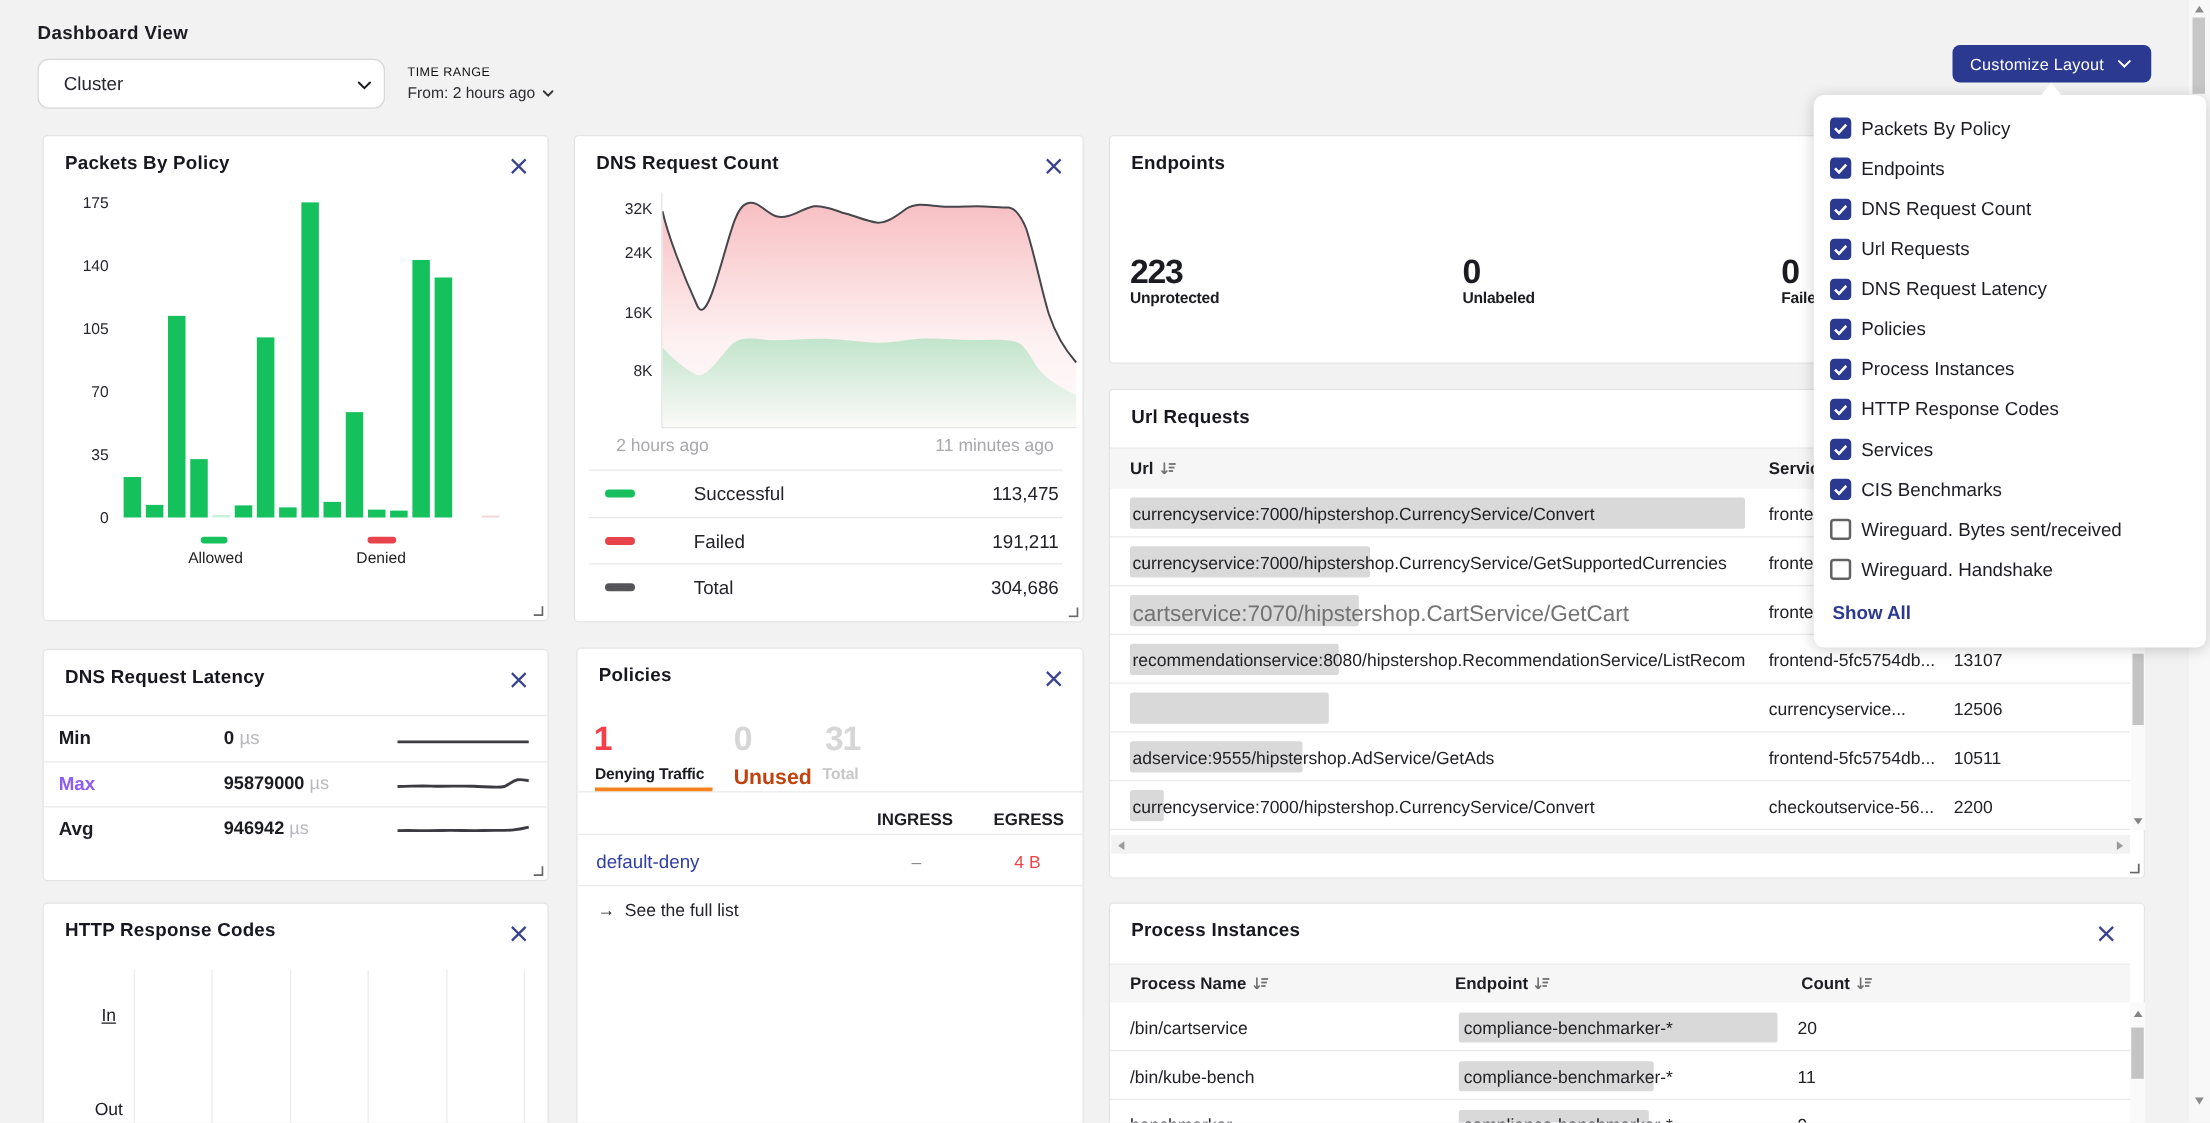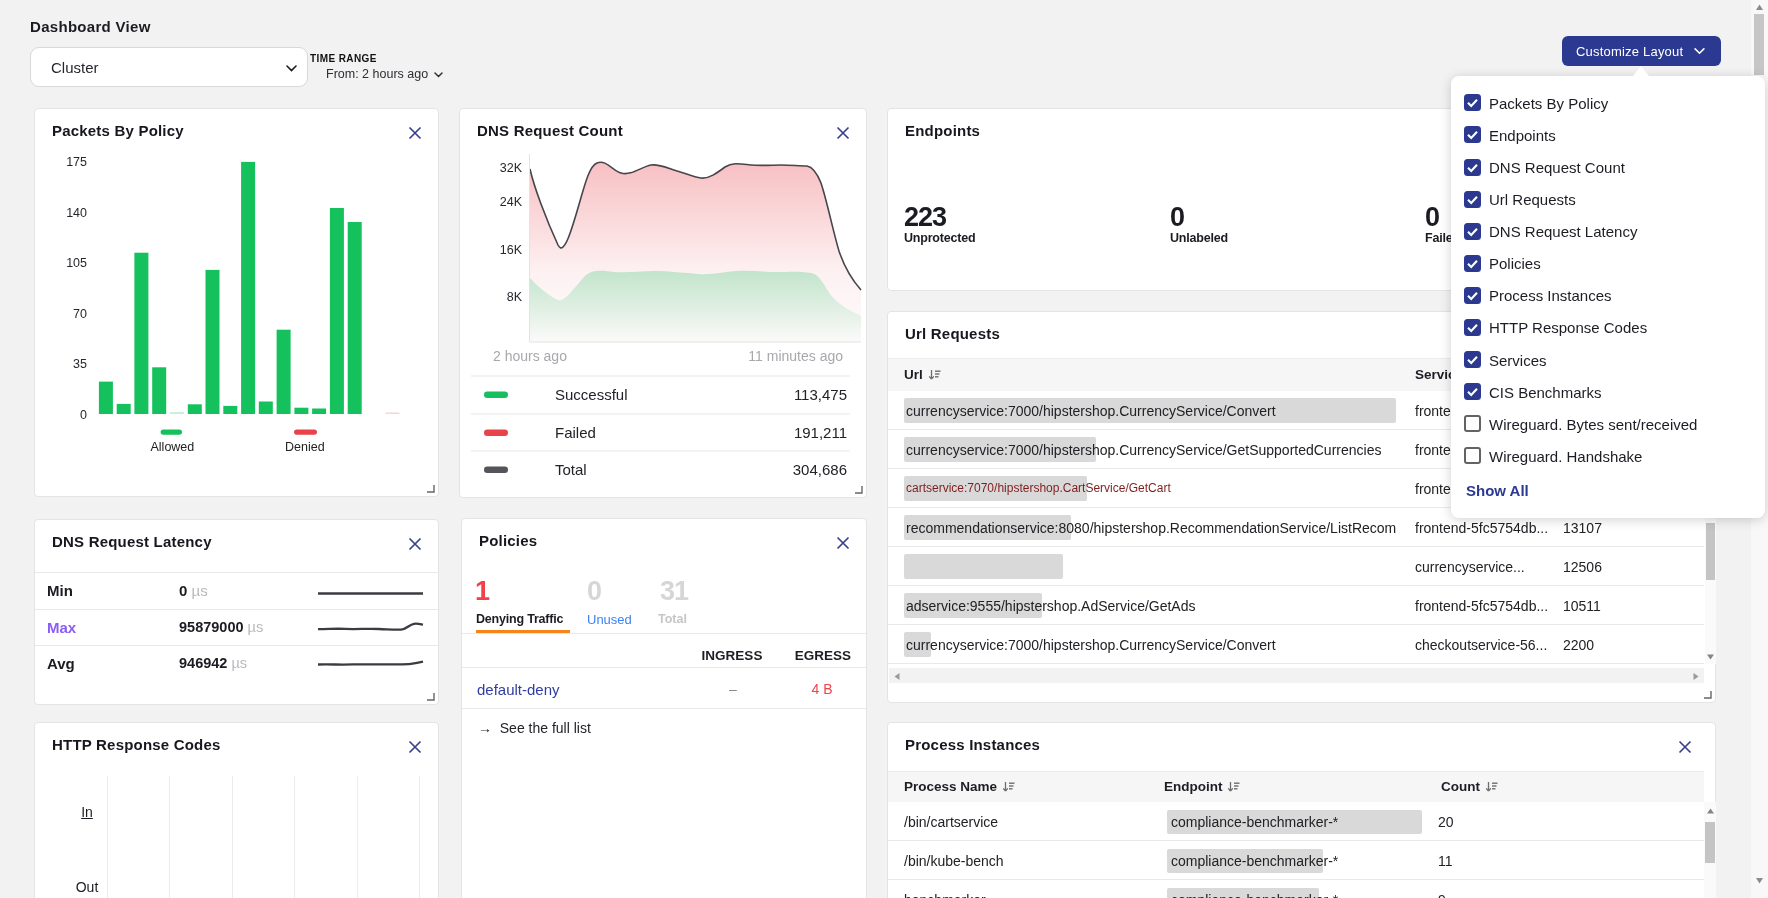--- a/index.html
+++ b/index.html
@@ -18,21 +18,21 @@
 
 <div class="abs" style="left:30px; top:18px; font-size:15px; font-weight:bold; letter-spacing:.3px;">Dashboard View</div>
 
 <div class="abs" style="left:30px; top:47px; width:278px; height:40px; background:#fff; border:1px solid #d8d8d8; border-radius:9px;">
   <span class="abs" style="left:20px; top:11px; font-size:15px; color:#26262e;">Cluster</span>
   <svg class="abs" style="left:255px; top:17px;" width="11" height="7" viewBox="0 0 11 7">
       <path d="M1 1 L5.5 5.5 L10 1" fill="none" stroke="#1b1b22" stroke-width="1.6" stroke-linecap="round"></path>
     </svg>
 </div>
 
-<div class="abs" style="left:310px; top:53px; font-size:10px; font-weight:bold; letter-spacing:.4px; color:#111;">TIME RANGE</div>
+<div class="abs" style="left:326px; top:53px; font-size:10px; font-weight:normal; letter-spacing:.4px; color:#111;">TIME RANGE</div>
 <div class="abs" style="left:326px; top:67px; font-size:12.5px; color:#2c2c33;">From: 2 hours ago
   <svg style="margin-left:2px;" width="9" height="6" viewBox="0 0 9 6">
       <path d="M1 1 L4.5 4.5 L8 1" fill="none" stroke="#333" stroke-width="1.5" stroke-linecap="round"></path>
     </svg>
 </div>
 
 <div class="abs" style="left:1562px; top:36px; width:159px; height:30px; background:#2b3990; border-radius:6px; color:#fff;">
   <span class="abs" style="left:14px; top:8px; font-size:13px; letter-spacing:.2px;">Customize Layout</span>
   <svg class="abs" style="left:132px; top:12px;" width="11" height="7" viewBox="0 0 12 8">
       <path d="M1 1 L6 6 L11 1" fill="none" stroke="#fff" stroke-width="1.8" stroke-linecap="round"></path>
@@ -162,21 +162,21 @@
 <div class="abs" style="left:18px;top:91px;width:490px;overflow:hidden;white-space:nowrap;font-size:14px;color:#212126;">currencyservice:7000/hipstershop.CurrencyService/Convert</div>
 <div class="abs" style="left:527px;top:91px;font-size:14px;color:#212126;">frontend-5fc5754db...</div>
 <div class="abs" style="left:675px;top:91px;font-size:14px;color:#212126;">18349</div>
 <div class="abs" style="left:0;top:118px;width:816px;height:39px;border-bottom:1px solid #e9e9e9;"></div>
 <div class="abs" style="left:16px;top:125px;width:192px;height:25px;background:#d9d9d9;border-radius:2px;"></div>
 <div class="abs" style="left:18px;top:130px;width:490px;overflow:hidden;white-space:nowrap;font-size:14px;color:#212126;">currencyservice:7000/hipstershop.CurrencyService/GetSupportedCurrencies</div>
 <div class="abs" style="left:527px;top:130px;font-size:14px;color:#212126;">frontend-5fc5754db...</div>
 <div class="abs" style="left:675px;top:130px;font-size:14px;color:#212126;">17891</div>
 <div class="abs" style="left:0;top:157px;width:816px;height:39px;border-bottom:1px solid #e9e9e9;"></div>
 <div class="abs" style="left:16px;top:164px;width:183px;height:25px;background:#d9d9d9;border-radius:2px;"></div>
-<div class="abs" style="left:18px;top:169px;width:490px;overflow:hidden;white-space:nowrap;font-size:12px;color:#7f1d1d;">cartservice:7070/hipstershop.CartService/GetCart</div>
+<div class="abs" style="left:18px;top:169px;width:490px;overflow:hidden;white-space:nowrap;font-size:18px;color:#737373;">cartservice:7070/hipstershop.CartService/GetCart</div>
 <div class="abs" style="left:527px;top:169px;font-size:14px;color:#212126;">frontend-5fc5754db...</div>
 <div class="abs" style="left:675px;top:169px;font-size:14px;color:#212126;">15402</div>
 <div class="abs" style="left:0;top:196px;width:816px;height:39px;border-bottom:1px solid #e9e9e9;"></div>
 <div class="abs" style="left:16px;top:203px;width:167px;height:25px;background:#d9d9d9;border-radius:2px;"></div>
 <div class="abs" style="left:18px;top:208px;width:490px;overflow:hidden;white-space:nowrap;font-size:14px;color:#212126;">recommendationservice:8080/hipstershop.RecommendationService/ListRecomm</div>
 <div class="abs" style="left:527px;top:208px;font-size:14px;color:#212126;">frontend-5fc5754db...</div>
 <div class="abs" style="left:675px;top:208px;font-size:14px;color:#212126;">13107</div>
 <div class="abs" style="left:0;top:235px;width:816px;height:39px;border-bottom:1px solid #e9e9e9;"></div>
 <div class="abs" style="left:16px;top:242px;width:159px;height:25px;background:#d9d9d9;border-radius:2px;"></div>
 <div class="abs" style="left:527px;top:247px;font-size:14px;color:#212126;">currencyservice...</div>
@@ -234,21 +234,21 @@
 
 <div class="card" style="left:461px; top:518px; width:406px; height:420px;">
   <div class="ctitle">Policies</div>
   <svg class="cx" viewBox="0 0 16 16">
       <path d="M2.5 2.5 L13.5 13.5 M13.5 2.5 L2.5 13.5" stroke="#39418f" stroke-width="1.7"></path>
     </svg>
   <div class="abs" style="left:13px;top:57px;font-size:27px;font-weight:bold;color:#f2404b;letter-spacing:-1px;">1</div>
 <div class="abs" style="left:125px;top:57px;font-size:27px;font-weight:bold;color:#d6d6d6;">0</div>
 <div class="abs" style="left:198px;top:57px;font-size:27px;font-weight:bold;color:#d6d6d6;letter-spacing:-1px;">31</div>
 <div class="abs" style="left:14px;top:93px;font-size:12.5px;font-weight:bold;color:#1c1c24;letter-spacing:-.2px;">Denying Traffic</div>
-<div class="abs" style="left:125px;top:93px;font-size:13px;font-weight:normal;color:#3b82f6;">Unused</div>
+<div class="abs" style="left:125px;top:93px;font-size:17px;font-weight:bold;color:#c2410c;">Unused</div>
 <div class="abs" style="left:196px;top:93px;font-size:12.5px;font-weight:bold;color:#c6c6c6;">Total</div>
 <div class="abs" style="left:0;top:114px;width:404px;border-top:1px solid #e9e9e9;"></div>
 <div class="abs" style="left:14px;top:111px;width:94px;height:3px;background:#f8821c;"></div>
 <div class="abs thead" style="left:270px;top:129px;transform:translateX(-50%);">INGRESS</div>
 <div class="abs thead" style="left:361px;top:129px;transform:translateX(-50%);text-align:center;">EGRESS</div>
 <div class="abs" style="left:0;top:148px;width:404px;border-top:1px solid #e9e9e9;"></div>
 <div class="abs" style="left:15px;top:162px;font-size:15px;color:#2f3da4;">default-deny</div>
 <div class="abs" style="left:271px;top:162px;transform:translateX(-50%);font-size:14px;color:#8a8a8a;">–</div>
 <div class="abs" style="left:360px;top:162px;transform:translateX(-50%);font-size:14px;color:#ef4349;">4 B</div>
 <div class="abs" style="left:0;top:189px;width:404px;border-top:1px solid #e9e9e9;"></div>

